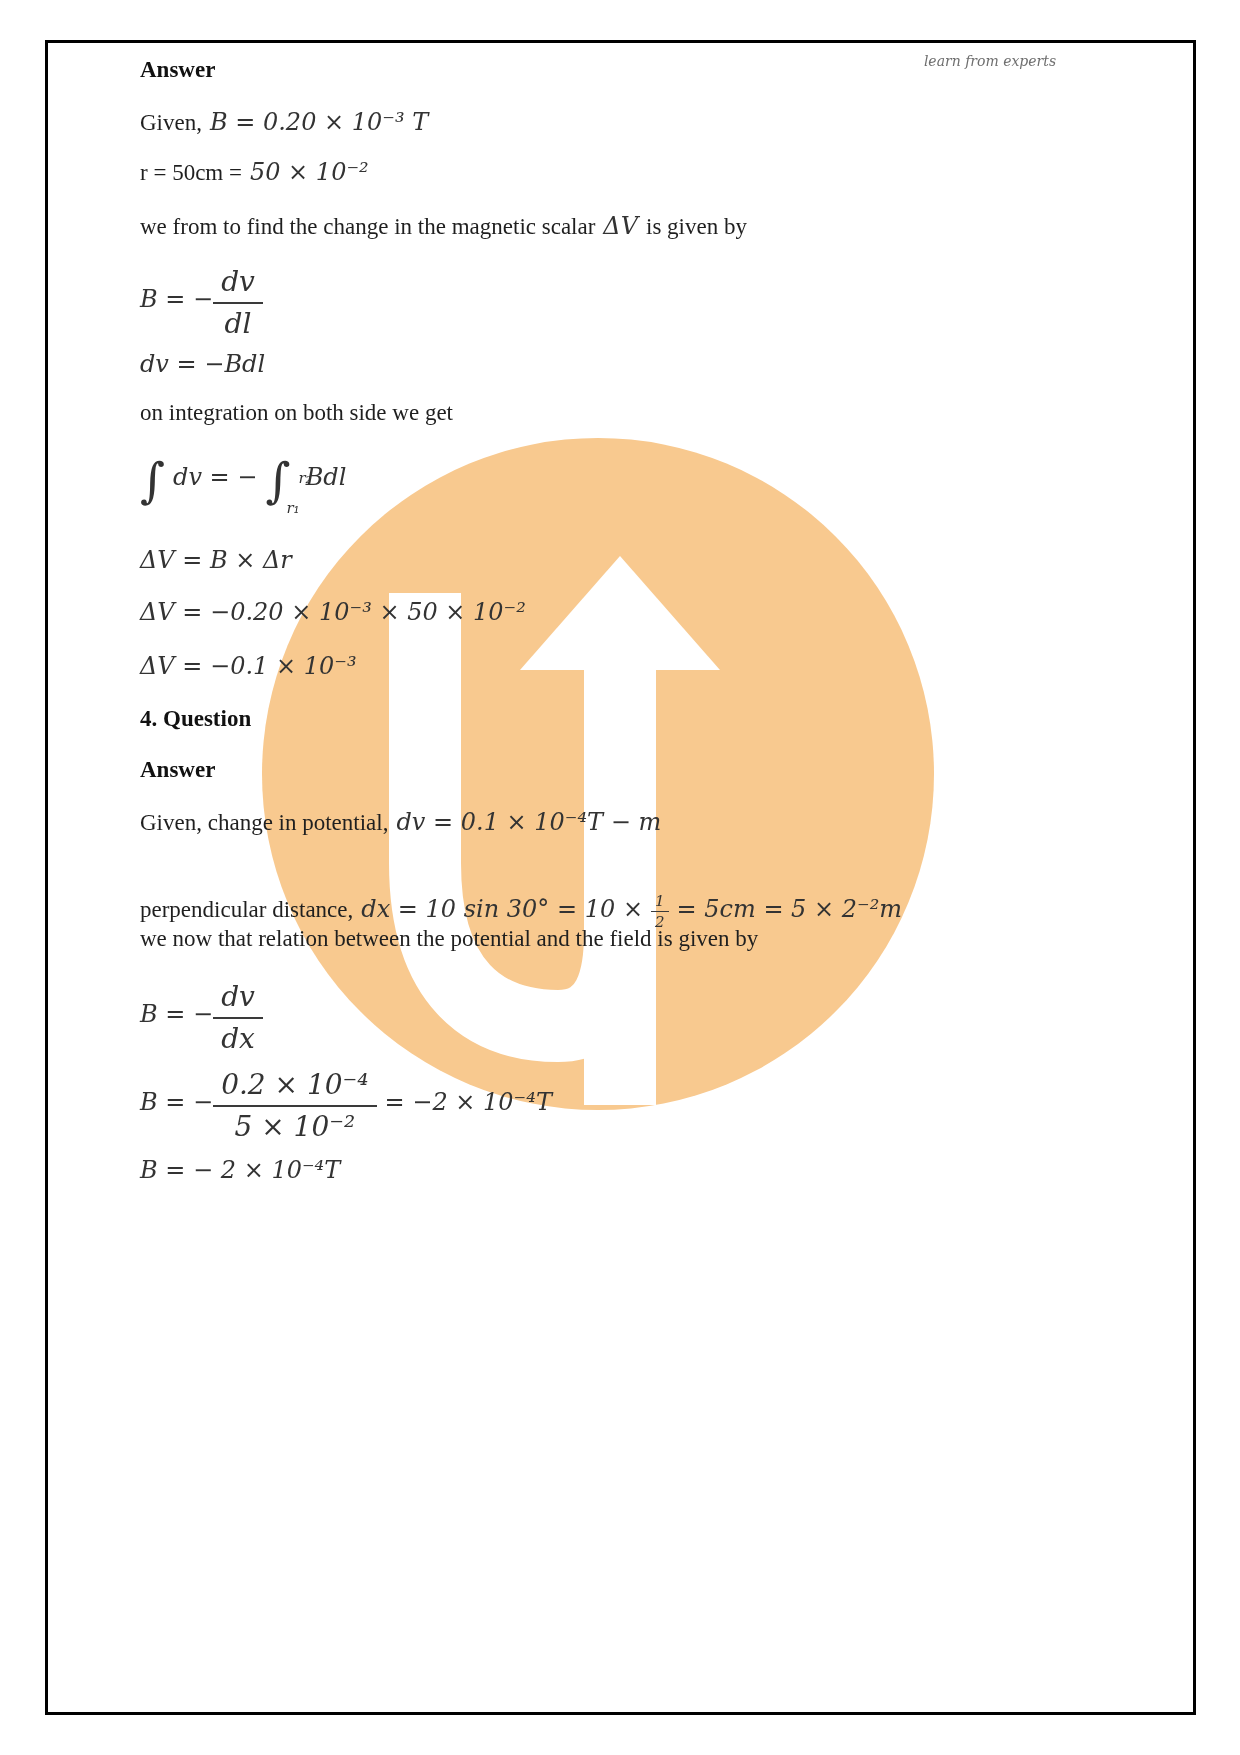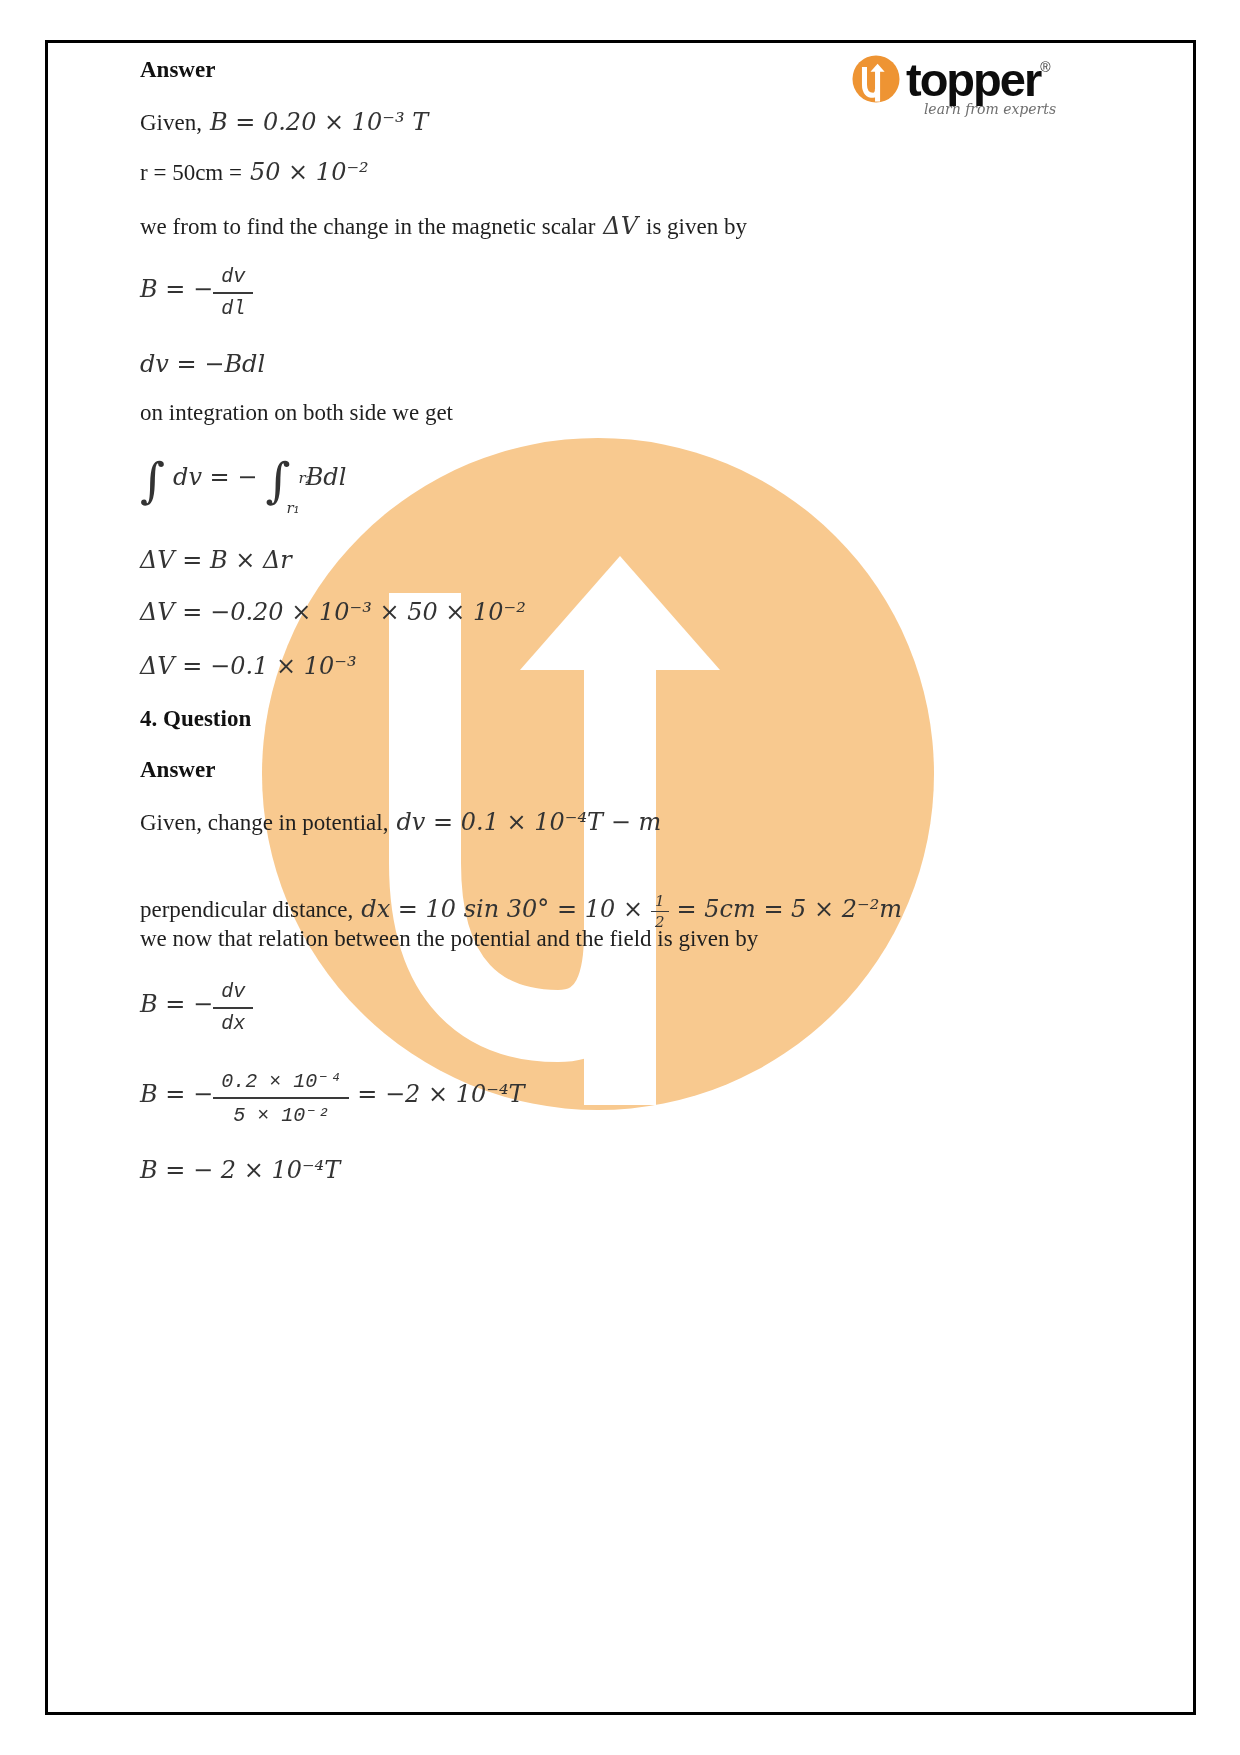--- a/index.html
+++ b/index.html
@@ -31,21 +31,21 @@
 
   
   .line { position:absolute; left:140px; z-index:2; font-size:23px; color:#1f1f1f; white-space:nowrap; }
   .heading { font-weight:bold; font-size:23px; color:#111; }
   .math { font-family:"DejaVu Serif", serif; font-style:italic; font-size:24px; color:#333; }
   .gap { margin-left:8px; }
 
   .frac { display:inline-block; vertical-align:middle; text-align:center; font-family:"DejaVu Serif", serif; font-style:italic; color:#333; }
   .frac .num { display:block; padding:2px 8px 4px; border-bottom:2px solid #3a3a3a; }
   .frac .den { display:block; padding:3px 8px 0; }
-  .frac-lg { font-size:20px;font-family:Liberation Mono, monospace; }
+  .frac-lg { font-size:28px; }
   .frac-sm { font-size:15px; vertical-align:middle; }
   .frac-sm .num { padding:0 4px 1px; border-bottom:1.2px solid #3a3a3a; }
   .frac-sm .den { padding:1px 4px 0; }
 
   .bigint { font-family:"DejaVu Serif", serif; font-style:normal; font-size:48px; color:#333; vertical-align:middle; line-height:1; }
   .limits { display:inline-flex; flex-direction:column; justify-content:space-between; height:66px; vertical-align:middle; font-size:15px; font-style:italic; color:#333; margin-left:-2px; margin-right:4px; font-family:"DejaVu Serif", serif; }
   .limits .lim-top { transform:translate(10px,-2px);margin-top:24px; }
   .limits .lim-bot { transform:translate(-2px,4px); }
 </style>
 </head>
@@ -58,31 +58,20 @@
       <circle cx="336" cy="336" r="336" fill="#f8c98f"></circle>
       <path d="M163,155 L163,425 C163,545 222,588 296,588 C348,588 358,540 358,495" stroke="#ffffff" stroke-width="72" fill="none"></path>
       <rect x="322" y="215" width="72" height="452" fill="#ffffff"></rect>
       <polygon points="358,118 258,232 458,232" fill="#ffffff"></polygon>
     </svg>
   </div>
 
   <div class="frame"></div>
 
   <div class="logo">
-    <div class="logo-row">
-      <svg class="logo-badge" viewBox="0 0 100 100">
-        <circle cx="50" cy="50" r="49" fill="#ee9433"></circle>
-        <path d="M26,25 L26,62 C26,78 34,84 44,84 C51,84 53,77 53,71" stroke="#ffffff" stroke-width="10.5" fill="none"></path>
-        <rect x="48" y="33" width="10.5" height="64" fill="#ffffff"></rect>
-        <polygon points="53.3,18 38.5,35 68,35" fill="#ffffff"></polygon>
-      </svg>
-      <div>
-        <span class="brand">topper</span><span class="rmark">®</span>
-      </div>
-    </div>
     <div class="tagline">learn from experts</div>
   </div>
 
   <div class="line heading" style="top:57px">Answer</div>
 
   <div class="line" style="top:108px">
     <span>Given,</span><span class="math gap">B = 0.20 × 10⁻³ T</span>
   </div>
 
   <div class="line" style="top:158px">

